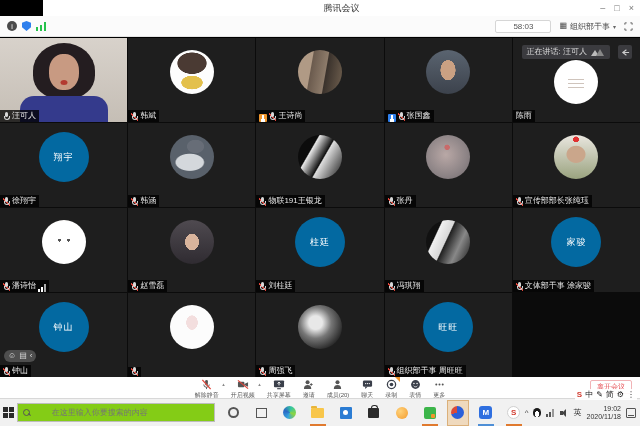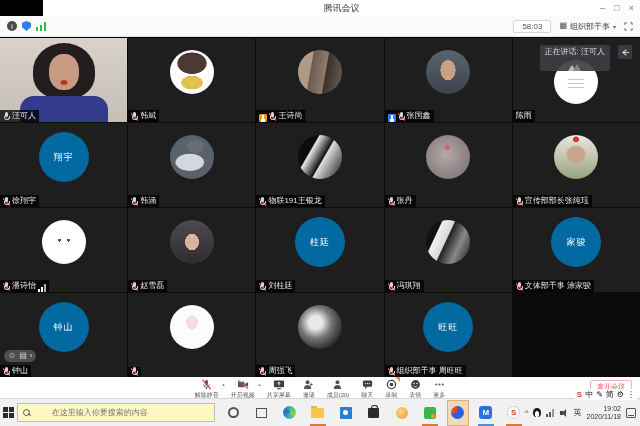--- a/index.html
+++ b/index.html
@@ -10,21 +10,21 @@
   .win-controls{position:absolute;right:6px;top:0;height:16px;display:flex;gap:9px;align-items:center;font-size:9px;color:#777;}
   .win-controls span{cursor:pointer;line-height:1;}
   .ctrlbar{position:absolute;top:16px;left:0;right:0;height:21px;background:#fbfbfb;border-bottom:1px solid #e4e4e4;display:flex;align-items:center;padding:0 7px;box-sizing:border-box;}
   .info-ic{width:10px;height:10px;border-radius:50%;background:#4a4a4a;color:#fff;font-size:7px;display:flex;align-items:center;justify-content:center;margin-right:5px;}
   .shield-ic{width:9px;height:10px;background:#2f80ed;clip-path:polygon(50% 0,100% 18%,100% 62%,50% 100%,0 62%,0 18%);margin-right:5px;}
   .signal-ic{width:10px;height:9px;background:
     linear-gradient(#27c24c,#27c24c) 0 100%/2px 4px no-repeat,
     linear-gradient(#27c24c,#27c24c) 4px 100%/2px 6px no-repeat,
     linear-gradient(#27c24c,#27c24c) 8px 100%/2px 9px no-repeat;}
   .ctrl-right{margin-left:auto;display:flex;align-items:center;gap:8px;}
-  .duration{border:1px solid #d6d6d6;border-radius:2px;font-size:8px;color:#555;padding:1px 8px;background:#fff;}
+  .duration{border:1px solid #d6d6d6;border-radius:2px;font-size:8px;color:#555;padding:1px 17px;background:#fff;}
   .viewmode{display:flex;align-items:center;gap:3px;font-size:8px;color:#444;cursor:pointer;}
   .grid-glyph{font-size:8px;color:#444;line-height:1;}
   .caret-glyph{font-size:6px;color:#666;}
   .fs-ic{width:9px;height:9px;display:block;}
 
   
   .grid{position:absolute;top:38px;left:0;width:640px;height:339px;display:grid;grid-template-columns:repeat(5,1fr);grid-template-rows:repeat(4,1fr);gap:1px;background:#0b0b0b;}
   .tile{position:relative;background:#1e1e1e;overflow:hidden;}
   .tile.active{box-shadow:inset 0 0 0 2px #3fd06c;z-index:2;}
   .namebar{position:absolute;left:0;bottom:0;max-width:100%;background:rgba(0,0,0,.78);color:#e8e8e8;font-size:8px;line-height:12px;padding:0 3px;display:flex;align-items:flex-end;gap:2px;white-space:nowrap;overflow:hidden;box-sizing:border-box;}
@@ -61,21 +61,21 @@
   .av-sea{background:radial-gradient(circle 10px at 55% 55%,#14181e 90%,transparent),linear-gradient(#9aa6b5 45%,#39424e 48%,#232a33);}
 
   
   .wall{position:absolute;inset:0;background:linear-gradient(#d8d2cb,#c5beb5);}
   .hair{position:absolute;left:50%;top:5px;transform:translateX(-50%);width:62px;height:56px;background:#241d20;border-radius:50% 50% 42% 42%;}
   .face{position:absolute;left:50%;top:16px;transform:translateX(-50%);width:30px;height:36px;background:#c89a82;border-radius:46%;}
   .mouth{position:absolute;left:50%;top:42px;transform:translateX(-50%);width:7px;height:5px;background:#b33a30;border-radius:50%;}
   .shirt{position:absolute;left:50%;bottom:0;transform:translateX(-50%);width:88px;height:26px;background:#343a8c;border-radius:14px 14px 0 0;}
 
   
-  .speakbar{position:absolute;top:7px;right:30px;background:rgba(62,62,66,.92);border-radius:2px;color:#d8d8d8;font-size:8px;line-height:14px;padding:0 5px;display:flex;align-items:center;gap:4px;z-index:4;flex-direction:column;}
+  .speakbar{position:absolute;top:7px;right:30px;background:rgba(62,62,66,.92);border-radius:2px;color:#d8d8d8;font-size:8px;line-height:14px;padding:0 5px;display:flex;align-items:center;gap:4px;z-index:4;}
   .peaks{width:14px;height:8px;display:block;}
   .collapse-btn{position:absolute;top:7px;right:8px;width:14px;height:14px;background:rgba(62,62,66,.92);border-radius:2px;display:flex;align-items:center;justify-content:center;z-index:4;cursor:pointer;}
   .reactbar{position:absolute;left:4px;bottom:15px;background:rgba(90,90,90,.8);border-radius:7px;padding:0 4px;font-size:8px;color:#ddd;display:flex;align-items:center;gap:3px;line-height:12px;}
   .netov{position:absolute;right:3px;top:24px;display:flex;align-items:center;gap:2px;z-index:3;}
   .netpill{background:rgba(25,31,42,.92);border-radius:7px;padding:2px 4px;font-size:5.5px;color:#ddd;line-height:7px;}
   .netpill .up::before{content:"";display:inline-block;width:3px;height:3px;border-radius:50%;background:#3ecfd4;margin-right:2px;}
   .netpill .down::before{content:"";display:inline-block;width:3px;height:3px;border-radius:50%;background:#8bd84e;margin-right:2px;}
   .gauge{width:24px;height:24px;border-radius:50%;background:conic-gradient(from 210deg,#7ed957 0 55%,#e6c23a 55% 64%,#333b46 64% 100%);display:flex;align-items:center;justify-content:center;}
   .gauge .inner{width:18px;height:18px;border-radius:50%;background:#1b222c;color:#fff;font-size:7px;display:flex;align-items:center;justify-content:center;}
   .gauge .pct{font-size:4.5px;}
@@ -91,21 +91,21 @@
   .imebar .logo{color:#d23c30;font-weight:bold;}
 
   
   .taskbar{position:absolute;top:398px;left:0;right:0;height:28px;background:#f1f1f1;border-top:1px solid #d8d8d8;display:flex;align-items:center;box-sizing:border-box;}
   .startbtn{width:26px;height:28px;display:flex;align-items:center;justify-content:center;cursor:pointer;}
   .winlogo{width:11px;height:11px;background:
     linear-gradient(#2b2b2b,#2b2b2b) 0 0/5px 5px no-repeat,
     linear-gradient(#2b2b2b,#2b2b2b) 6px 0/5px 5px no-repeat,
     linear-gradient(#2b2b2b,#2b2b2b) 0 6px/5px 5px no-repeat,
     linear-gradient(#2b2b2b,#2b2b2b) 6px 6px/5px 5px no-repeat;}
-  .searchbox{width:198px;height:19px;background:#fef9c3;border:1px solid #bdbdbd;display:flex;align-items:center;gap:20px;padding:0 5px;box-sizing:border-box;}
+  .searchbox{width:198px;height:19px;background:#84cc16;border:1px solid #bdbdbd;display:flex;align-items:center;gap:20px;padding:0 5px;box-sizing:border-box;}
   .mag{width:7px;height:7px;position:relative;flex:0 0 auto;}
   .mag::before{content:"";position:absolute;left:0;top:0;width:5px;height:5px;border:1px solid #555;border-radius:50%;}
   .mag::after{content:"";position:absolute;left:5px;top:5px;width:3px;height:1px;background:#555;transform:rotate(45deg);}
   .searchbox input{border:none;outline:none;background:transparent;font-size:8px;color:#555;width:160px;font-family:"Liberation Sans",sans-serif;}
   .tb-apps{display:flex;align-items:center;gap:6px;margin-left:8px;}
   .tbi{width:22px;height:26px;display:flex;align-items:center;justify-content:center;position:relative;cursor:pointer;}
   .tbi.running::after{content:"";position:absolute;bottom:0;left:3px;right:3px;height:2px;background:#e07a2f;}
   .tbi.running.bluebar::after{background:#4f8fd6;}
   .tbi.activeapp{background:#efd9bd;border:1px solid #dbb07a;box-sizing:border-box;}
   .ic-cortana{width:11px;height:11px;border:2px solid #555;border-radius:50%;box-sizing:border-box;}

